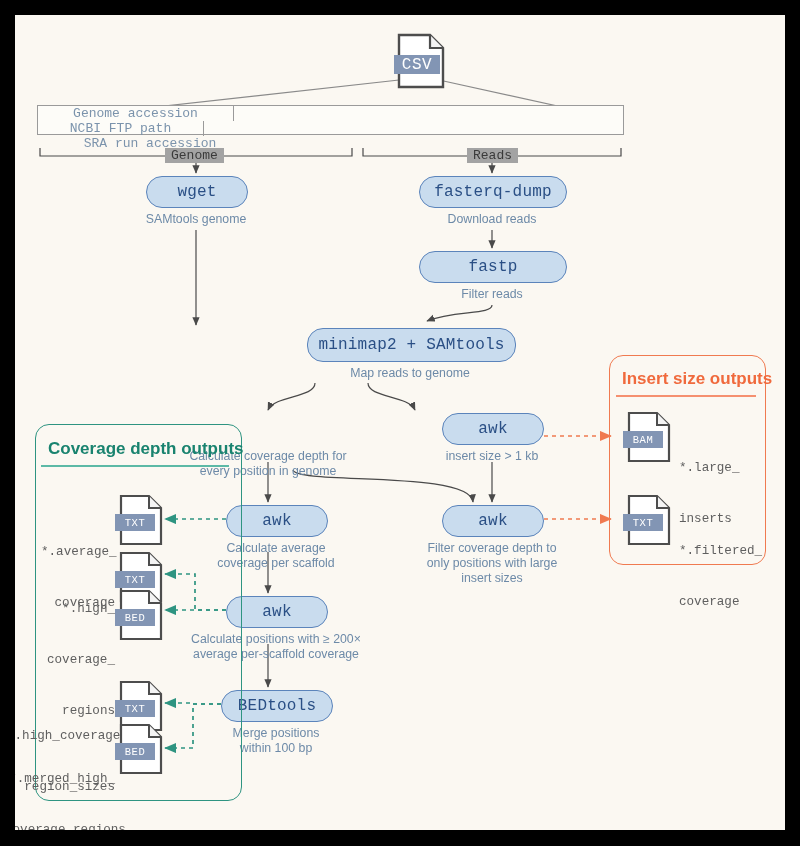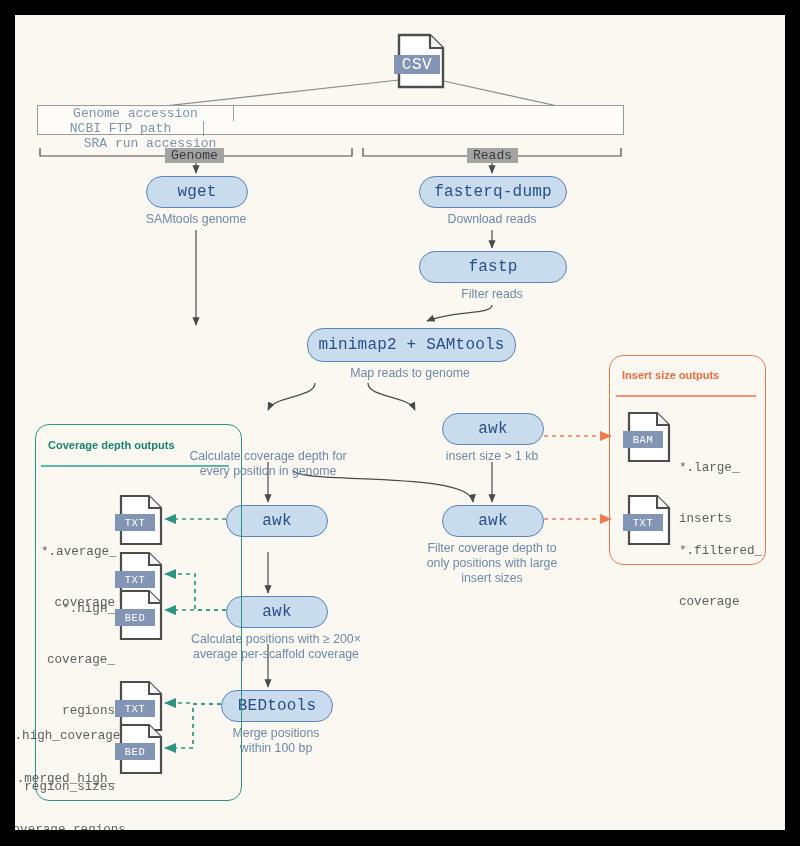--- a/index.html
+++ b/index.html
@@ -21,21 +21,21 @@
   .file .sheet{position:absolute;inset:0;}
   .badge{position:absolute;left:-4px;top:20px;width:40px;height:17px;background:#8295b4;color:#fff;
          font-family:"Liberation Mono",monospace;font-size:10.5px;display:flex;align-items:center;
          justify-content:center;letter-spacing:.5px;}
   .fname{position:absolute;font-family:"Liberation Mono",monospace;font-size:12.6px;color:#5f5f5f;
          line-height:17px;white-space:pre;}
   
   .panel{position:absolute;border-radius:14px;background:transparent;}
   .panel.teal{border:1.6px solid #2e9481;}
   .panel.orange{border:1.6px solid #f07a50;}
-  .ptitle{position:absolute;font-size:11px;font-weight:bold;}
+  .ptitle{position:absolute;font-size:17px;font-weight:bold;}
   .ptitle.teal{color:#19836f;}
   .ptitle.orange{color:#f06a3d;}
   .prule{position:absolute;height:1.6px;}
   .prule.teal{background:#5cb9a6;}
   .prule.orange{background:#f59070;}
   svg.layer{position:absolute;left:0;top:0;width:770px;height:815px;overflow:visible;}
 </style>
 </head>
 <body>
 
@@ -139,20 +139,24 @@
   <div class="pill" style="left:427px;top:398px;width:100px;height:30px;">
     <span>awk</span>
   </div>
   <div class="caption" style="left:386px;top:434px;width:182px;">
     <div>insert size &gt; 1 kb</div>
   </div>
 
   <div class="pill" style="left:211px;top:490px;width:100px;height:30px;">
     <span>awk</span>
   </div>
+  <div class="caption" style="left:186px;top:526px;width:150px;">
+    <div>Calculate average</div>
+    <div>coverage per scaffold</div>
+  </div>
 
   <div class="pill" style="left:427px;top:490px;width:100px;height:30px;">
     <span>awk</span>
   </div>
   <div class="caption" style="left:386px;top:526px;width:182px;">
     <div>Filter coverage depth to</div>
     <div>only positions with large</div>
     <div>insert sizes</div>
   </div>
 

